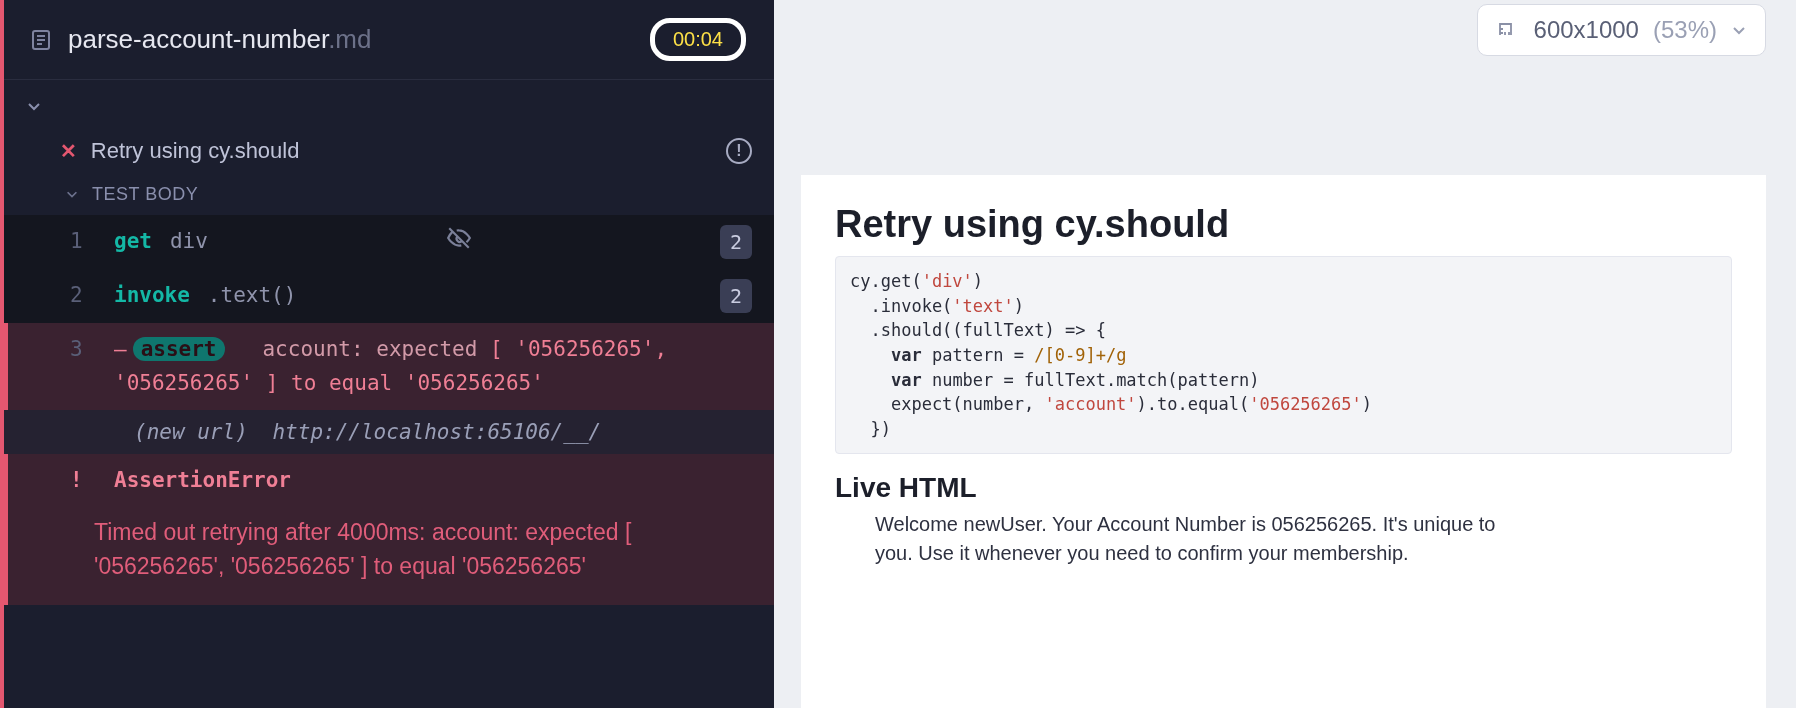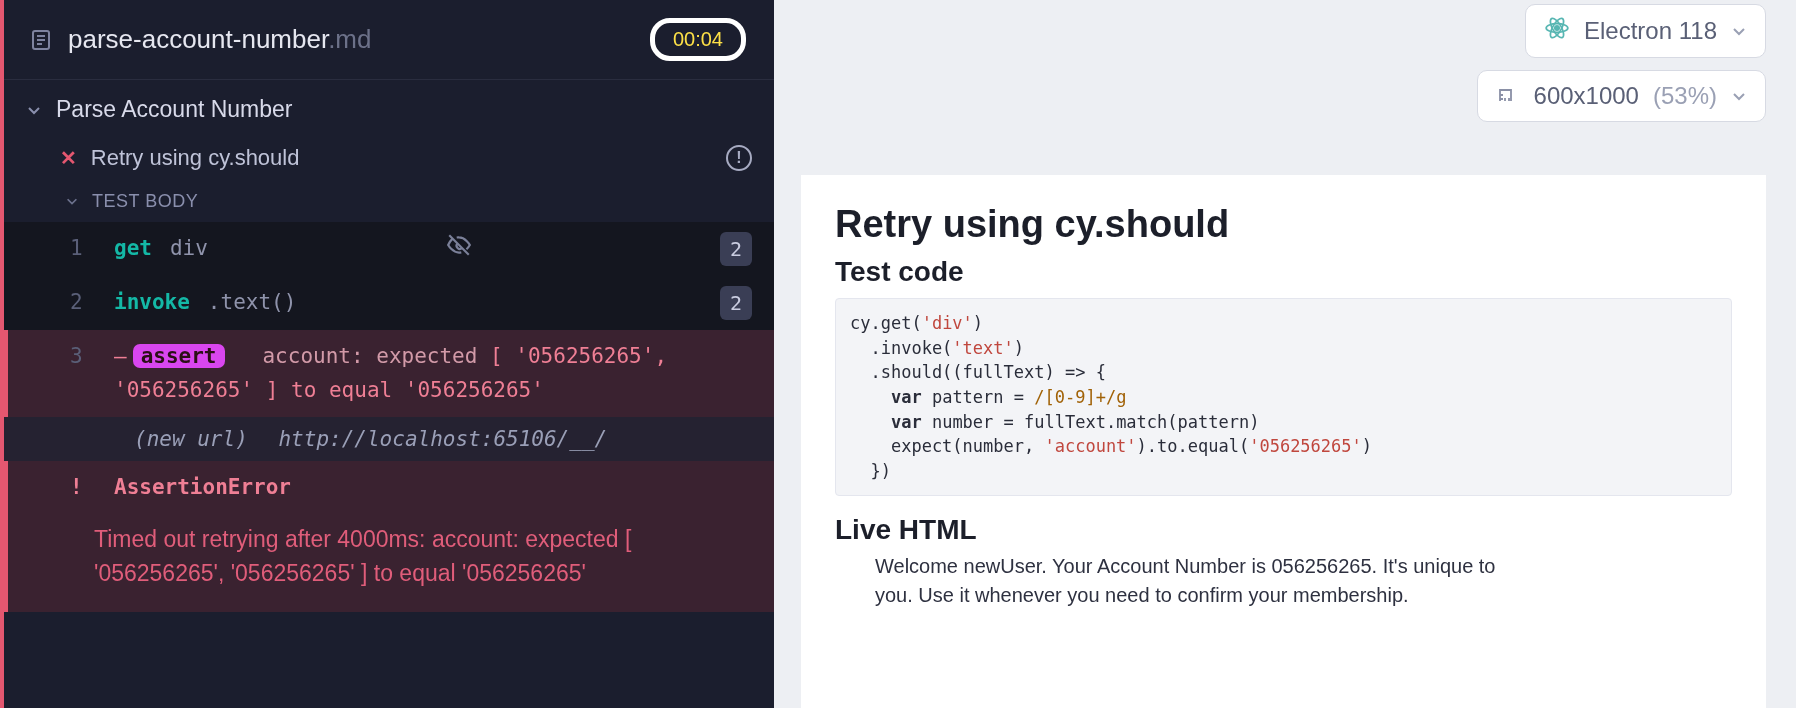--- a/index.html
+++ b/index.html
@@ -101,38 +101,38 @@
     font-size: 20px;
     align-self:center;
   }
   .eye-off { margin-left:auto; margin-right:10px; display:flex; align-items:center; }
   .row-fail {
     background: #3a2230;
     border-left: 4px solid #e45770;
     padding-left: 62px;
   }
   .assert-pill {
-    background:#d946ef;
+    background:#0f766e;
     color:#2a0f16;
-    border-radius:7px;
+    border-radius:12px;
     padding: 0 8px;
     font-weight:700;
   }
   .fail-text { color:#ef7f95; }
   .fail-lite { color:#d29aa8; }
   .dash { color:#ef7f95; margin-right:6px; }
   .url-row {
     background:#252231;
     padding: 10px 22px 10px 130px;
     font-style: italic;
     color:#9a9fb7;
     font-size: 21px;
     font-family: ui-monospace, Menlo, Consolas, monospace;
   }
-  .url-row .label { margin-right: 18px; }
+  .url-row .label { margin-right: 12px; }
   .error-block {
     background:#3a2230;
     border-left:4px solid #e45770;
     margin-top:0;
     padding: 0;
   }
   .error-head {
     display:flex; align-items:center;
     padding: 14px 22px 14px 62px;
     font-family: ui-monospace, Menlo, Consolas, monospace;
@@ -221,21 +221,20 @@
     </span>
     <span class="timer-pill">00:04</span>
   </div>
 
   <div class="suite-row">
     <span class="chevron">
       <svg width="16" height="16" viewBox="0 0 16 16" fill="none" stroke="#8a8fad" stroke-width="2">
           <polyline points="3,6 8,11 13,6"></polyline>
         </svg>
     </span>
-    <span>Parse Account Number</span>
   </div>
 
   <div class="test-row">
     <span class="fail-x">✕</span>
     <span>Retry using cy.should</span>
     <span class="info-circle">!</span>
   </div>
 
   <div class="section-row">
     <span class="chevron">
@@ -289,54 +288,37 @@
       </div>
       <div class="error-body">Timed out retrying after 4000ms: account: expected [ '056256265', '056256265' ] to equal '056256265'</div>
     </div>
   </div>
 </div>
 
 <div class="right-panel">
   <div class="top-controls">
     <div class="pill-btn">
       <span>
-        <svg width="26" height="26" viewBox="0 0 24 24" fill="none" stroke="#57b6b2" stroke-width="1.6">
-            <circle cx="12" cy="12" r="2" fill="#57b6b2"></circle>
-            <ellipse cx="12" cy="12" rx="10" ry="4"></ellipse>
-            <ellipse cx="12" cy="12" rx="10" ry="4" transform="rotate(60 12 12)"></ellipse>
-            <ellipse cx="12" cy="12" rx="10" ry="4" transform="rotate(-60 12 12)"></ellipse>
-          </svg>
-      </span>
-      <span>Electron 118</span>
-      <span class="chev-down">
-        <svg width="16" height="16" viewBox="0 0 16 16" fill="none" stroke="#9aa0b4" stroke-width="2">
-            <polyline points="3,6 8,11 13,6"></polyline>
-          </svg>
-      </span>
-    </div>
-    <div class="pill-btn">
-      <span>
         <svg width="24" height="24" viewBox="0 0 24 24" fill="none" stroke="#8a90a6" stroke-width="1.8">
             <path d="M4 20V9h11v11"></path>
             <path d="M4 14h3M4 18h3M9 20v-3M13 20v-3"></path>
           </svg>
       </span>
       <span>600x1000</span>
       <span class="dim">(53%)</span>
       <span class="chev-down">
         <svg width="16" height="16" viewBox="0 0 16 16" fill="none" stroke="#9aa0b4" stroke-width="2">
             <polyline points="3,6 8,11 13,6"></polyline>
           </svg>
       </span>
     </div>
   </div>
 
   <div class="app-frame">
     <div class="app-h1">Retry using cy.should</div>
-    <div class="app-h2">Test code</div>
     <div class="code-box"><span>cy.get(</span><span class="tok-str">'div'</span><span>)</span>
 <span>  .invoke(</span><span class="tok-str">'text'</span><span>)</span>
 <span>  .should((fullText) =&gt; {</span>
 <span>    </span><span class="tok-kw">var</span><span> pattern = </span><span class="tok-reg">/[0-9]+/g</span>
 <span>    </span><span class="tok-kw">var</span><span> number = fullText.match(pattern)</span>
 <span>    expect(number, </span><span class="tok-str">'account'</span><span>).to.equal(</span><span class="tok-str">'056256265'</span><span>)</span>
 <span>  })</span></div>
     <div class="app-h2b">Live HTML</div>
     <div class="app-p">Welcome newUser. Your Account Number is 056256265. It's unique to you. Use it whenever you need to confirm your membership.</div>
   </div>

